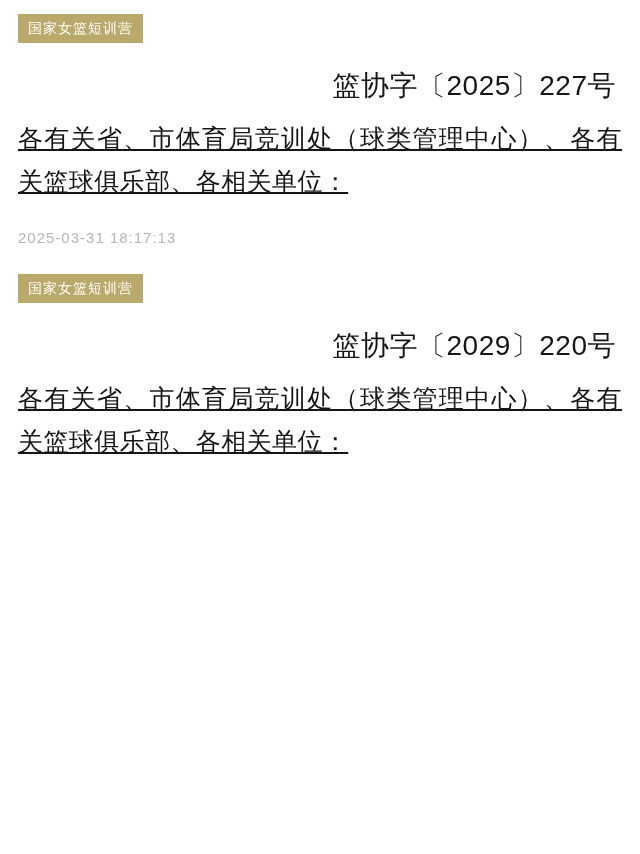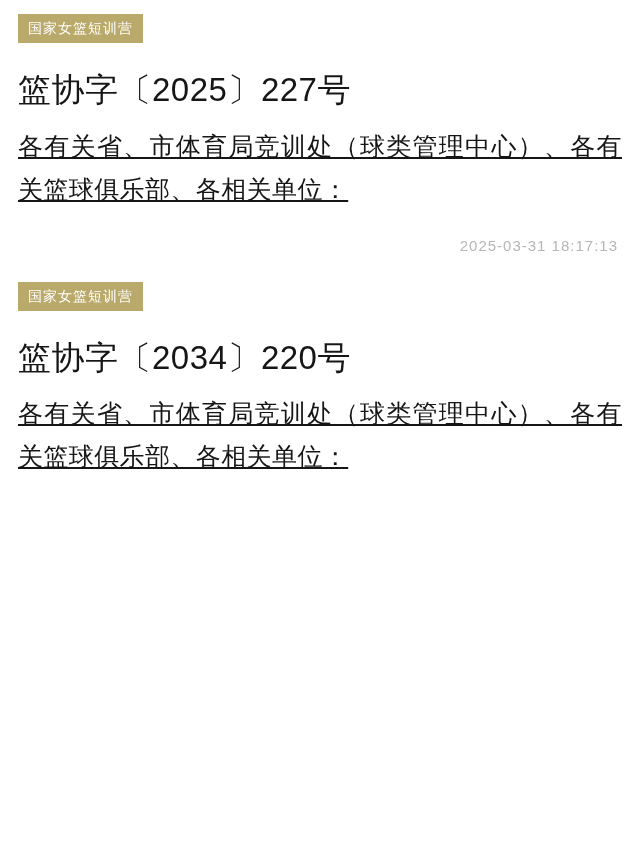--- a/index.html
+++ b/index.html
@@ -32,21 +32,22 @@
     display: inline-block;
     background: #b9a96a;
     color: #ffffff;
     font-size: 14px;
     line-height: 1;
     padding: 7px 10px 8px 10px;
     letter-spacing: 1px;
     white-space: nowrap;
   }
   .doc-number {
-    font-size: 33px;
+    text-align: right;
+    font-size: 28px;
     line-height: 1.5;
     letter-spacing: 0.5px;
     padding: 16px 6px 10px 0;
     color: #161616;
   }
   .body-text {
     font-size: 25px;
     line-height: 1.72;
     letter-spacing: 0.4px;
     color: #161616;
@@ -55,21 +56,21 @@
     text-decoration: underline;
   }
   .body-text .indent {
     display: block;
     text-indent: 2em;
   }
   .para-gap {
     height: 8px;
   }
   .timestamp {
-    text-align: right;
+    text-align: left;
     color: #b6b6b6;
     font-size: 15px;
     letter-spacing: 1px;
     padding: 18px 4px 14px 0;
   }
   .clip {
     overflow: hidden;
   }
 </style>
 </head>
@@ -84,18 +85,18 @@
     <div class="doc-number">篮协字〔2025〕227号</div>
     <div class="body-text">各有关省、市体育局竞训处（球类管理中心）、各有关篮球俱乐部、各相关单位：</div>
     <div class="para-gap"></div>
     <div class="timestamp">2025-03-31 18:17:13</div>
   </div>
 
   <div class="post clip">
     <div class="tag-row">
       <span class="tag">国家女篮短训营</span>
     </div>
-    <div class="doc-number">篮协字〔2034〕220号</div>
+    <div class="doc-number">篮协字〔2029〕220号</div>
     <div class="body-text">各有关省、市体育局竞训处（球类管理中心）、各有关篮球俱乐部、各相关单位：</div>
     <div class="para-gap"></div>
   </div>
 
 </div>
 
 </body></html>

